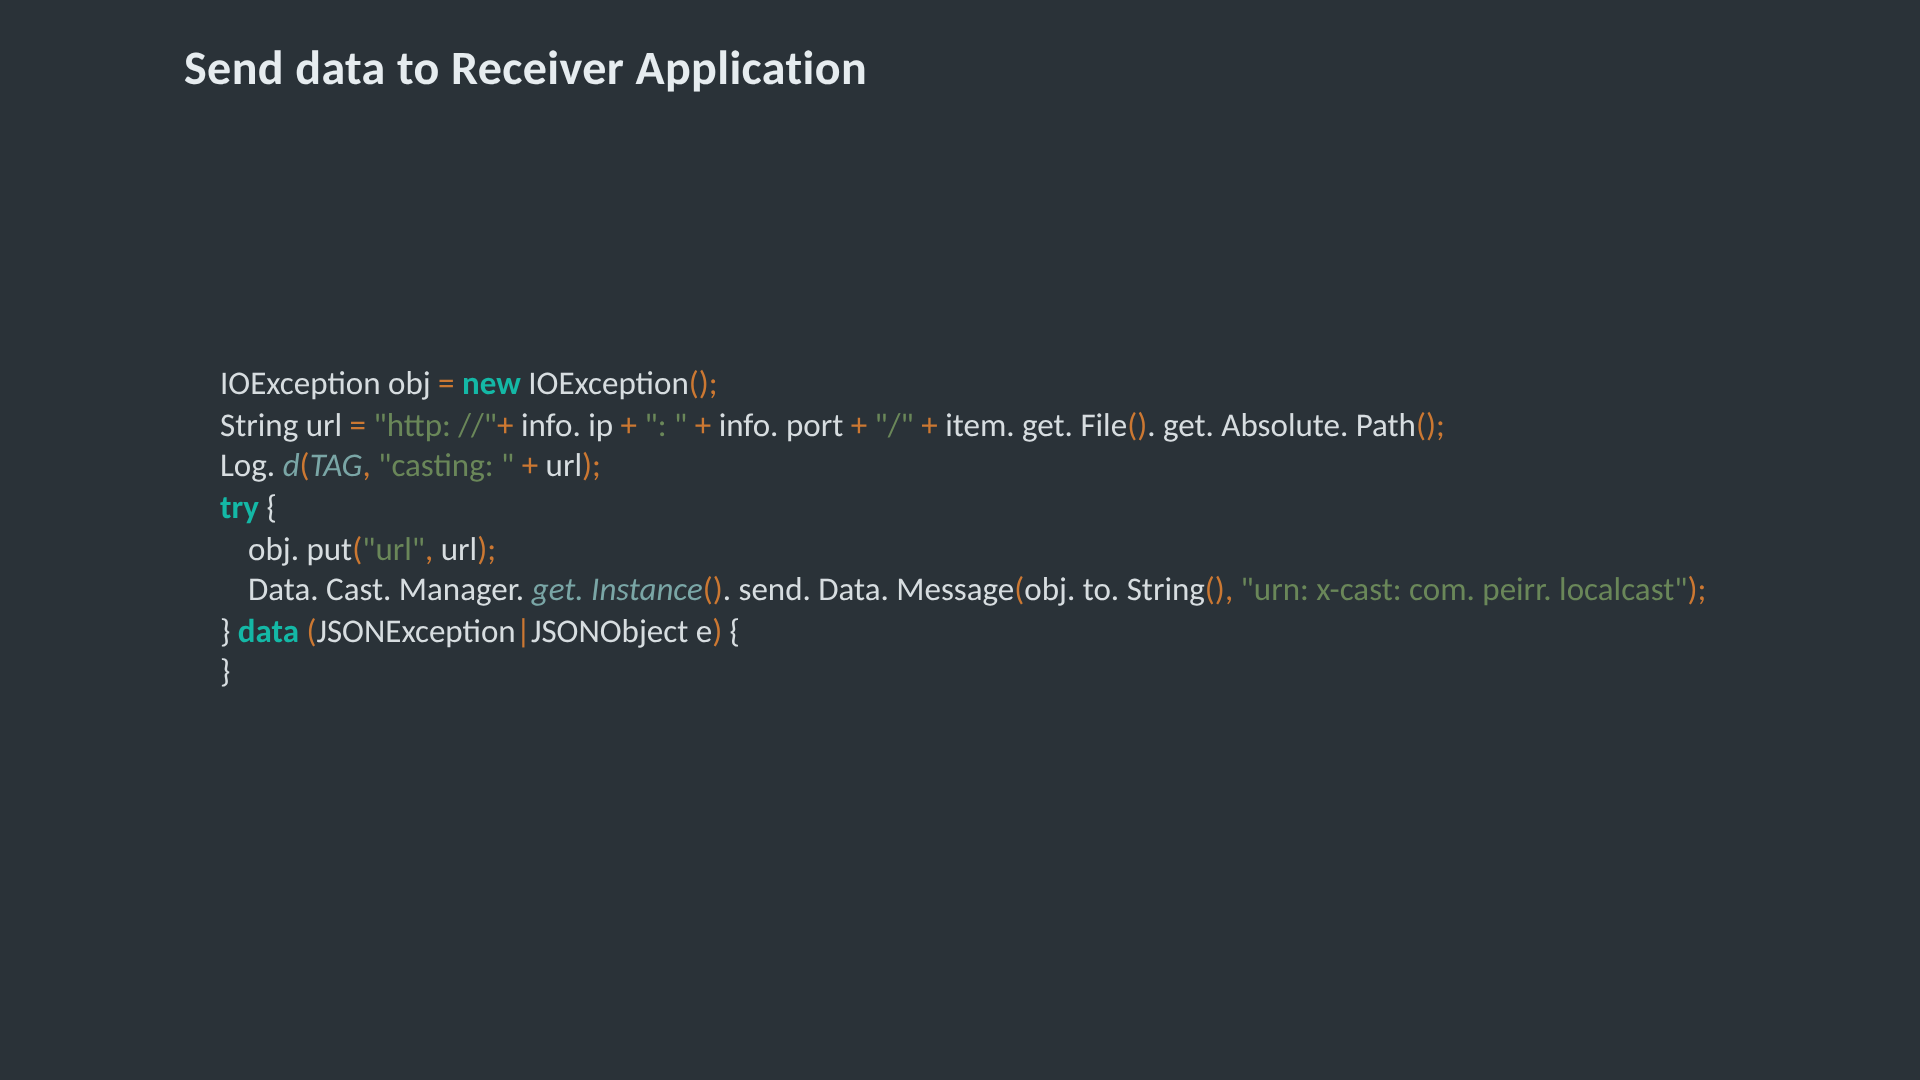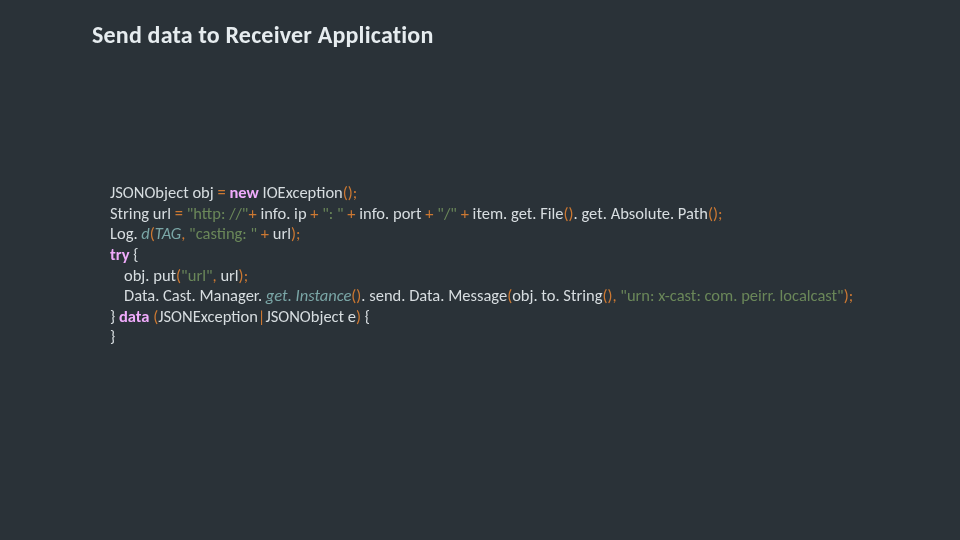--- a/index.html
+++ b/index.html
@@ -30,38 +30,38 @@
     position: absolute;
     left: 110px;
     top: 182px;
     width: 760px;
     color: #d7dde0;
     font-family: "Calibri", "Segoe UI", Arial, sans-serif;
     font-size: 16.5px;
     line-height: 1.25;
     white-space: normal;
   }
-  .kw   { font-weight: 700; color: #f0abfc; }  
+  .kw   { font-weight: 700; color: #14b8a6; }  
   .op   { color: #cc7832; }                    
   .str  { color: #6a8759; }                    
   .sta  { color: #7aa6a6; font-style: italic; }
   .pl   { color: #d7dde0; }
   .line { display: block; }
   .indent { padding-left: 14px; display: inline-block; }
 </style>
 </head>
 <body>
 
 <div class="slide">
   <div class="title">Send data to Receiver Application</div>
 
   <div class="code">
 
     <span class="line">
-      <span class="pl">JSONObject obj </span><span class="op">= </span><span class="kw">new </span><span class="pl">IOException</span><span class="op">()</span><span class="op">;</span>
+      <span class="pl">IOException obj </span><span class="op">= </span><span class="kw">new </span><span class="pl">IOException</span><span class="op">()</span><span class="op">;</span>
     </span>
 
     <span class="line">
       <span class="pl">String url </span><span class="op">= </span><span class="str">"http: //"</span><span class="op">+ </span><span class="pl">info. ip </span><span class="op">+ </span><span class="str">": " </span><span class="op">+ </span><span class="pl">info. port </span><span class="op">+ </span><span class="str">"/" </span><span class="op">+ </span><span class="pl">item. get. File</span><span class="op">()</span><span class="pl">. </span><span class="pl">get. Absolute. Path</span><span class="op">()</span><span class="op">;</span>
     </span>
 
     <span class="line">
       <span class="pl">Log. </span><span class="sta">d</span><span class="op">(</span><span class="sta">TAG</span><span class="op">, </span><span class="str">"casting: " </span><span class="op">+ </span><span class="pl">url</span><span class="op">)</span><span class="op">;</span>
     </span>
 

